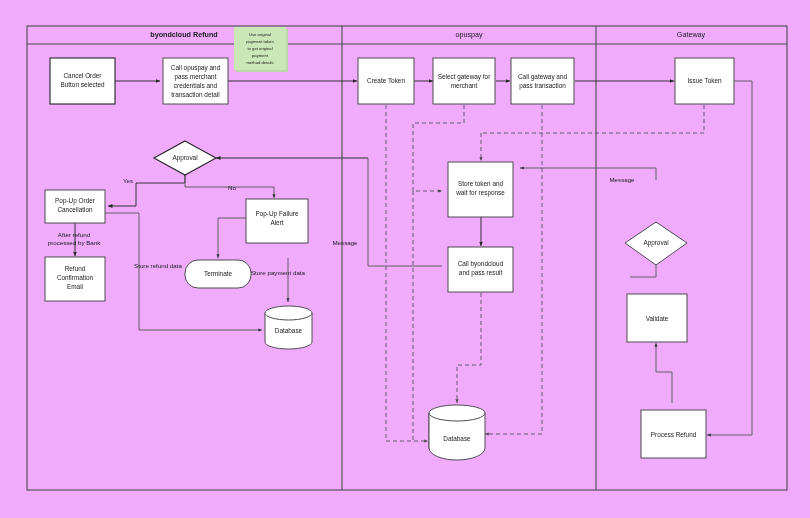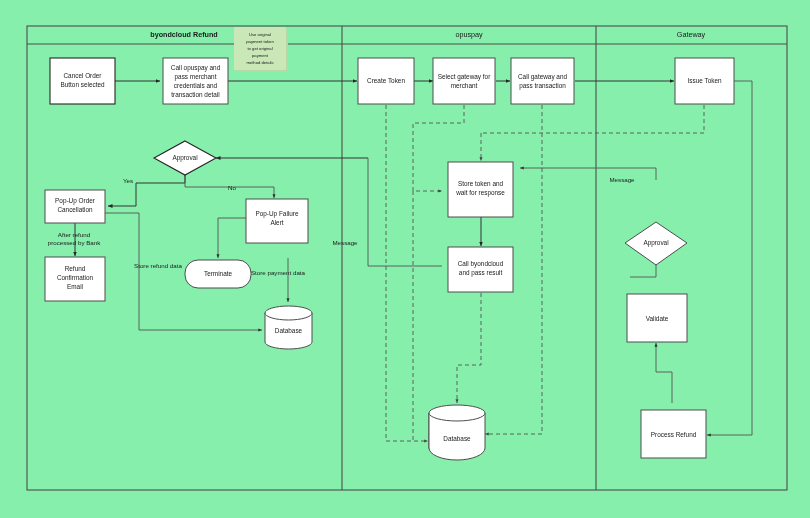--- a/index.html
+++ b/index.html
@@ -1,17 +1,17 @@
 <!DOCTYPE html>
 <html><head>
 <meta charset="utf-8">
 <style>
   html,body{margin:0;padding:0;background:#f2f2f2;}
   body{width:810px;height:518px;font-family:"Liberation Sans",sans-serif;}
-  #canvas{position:relative;width:810px;height:518px;background:#86efac;
+  #canvas{position:relative;width:810px;height:518px;background:#f0abfc;
           box-shadow:0 1px 3px rgba(0,0,0,.28);overflow:hidden;}
   svg{display:block;}
   .lane-title{font-size:7.2px;fill:#1a1a1a;text-anchor:middle;dominant-baseline:middle;}
   .lane-title.bold{font-weight:bold;}
   .nodetext{font-size:6.4px;fill:#1a1a1a;text-anchor:middle;}
   .edgelabel{font-size:6.2px;fill:#1a1a1a;text-anchor:middle;}
   .notetext{font-size:4.2px;fill:#1a1a1a;text-anchor:middle;}
   .shape{fill:#ffffff;stroke:#4d4d4d;stroke-width:1;}
   .shape-dark{fill:#ffffff;stroke:#262626;stroke-width:1.1;}
   .edge{fill:none;stroke:#333333;stroke-width:1;}

